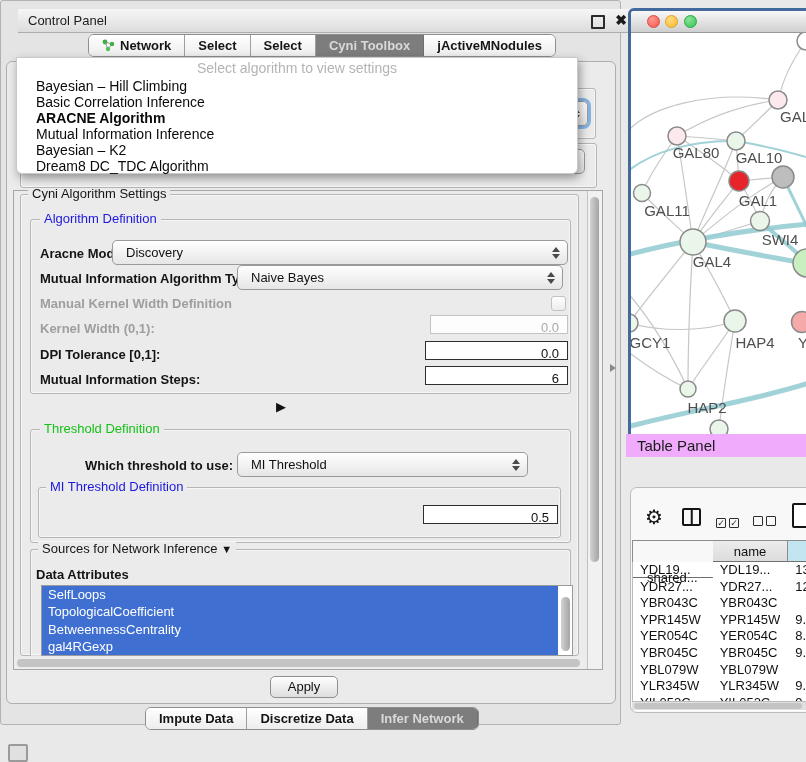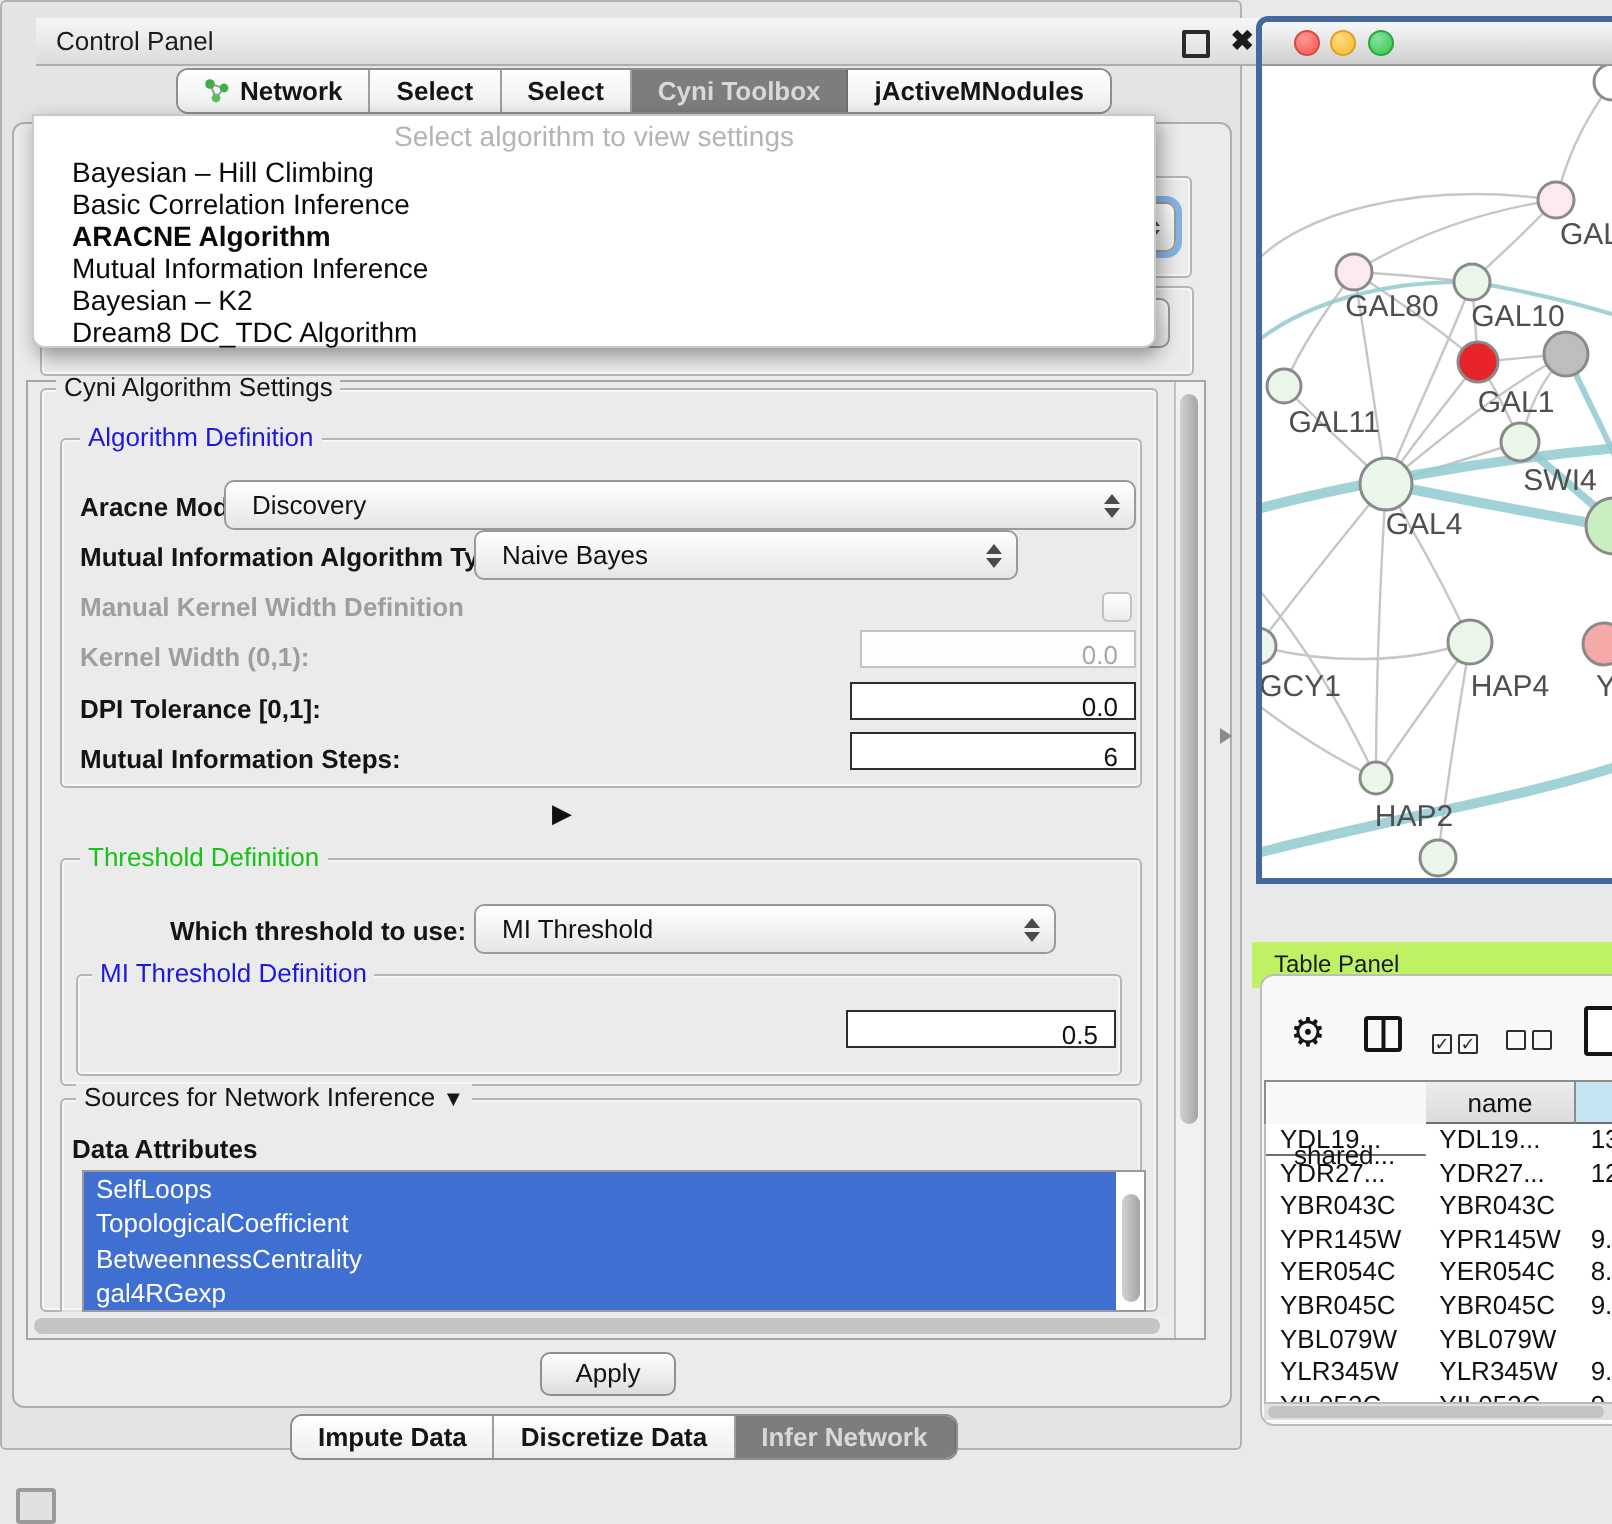--- a/index.html
+++ b/index.html
@@ -58,21 +58,21 @@
          border-radius:0 0 6px 6px;box-shadow:2px 4px 10px rgba(0,0,0,.38);z-index:40;box-sizing:border-box}
   .popup-header{height:20px;text-align:center;font-size:14px;color:#b4b4b4;line-height:20px}
   .popup-item{height:16px;line-height:16px;font-size:14px;color:#0a0a0a;padding-left:19px;white-space:nowrap}
   .popup-item.bold{font-weight:bold}
   
   .netwin{left:628px;top:8px;width:200px;height:434px;border:3px solid #44699d;border-radius:6px 6px 0 0;
           background:#fff;box-sizing:border-box;overflow:hidden}
   .nettitle{height:21px;background:linear-gradient(#f8f8f8,#cfcfcf);border-bottom:1px solid #999;position:relative}
   .light{position:absolute;top:4px;width:13px;height:13px;border-radius:50%;box-sizing:border-box}
   
-  .tpheader{left:626px;top:471px;width:180px;height:23px;background:#bef264;font-size:12px;color:#1b1b1b;
+  .tpheader{left:626px;top:434px;width:180px;height:23px;background:#f0abfc;font-size:15px;color:#1b1b1b;
             line-height:23px;padding-left:11px;box-sizing:border-box}
   .tcard{left:630px;top:487px;width:190px;height:226px;background:#f8f8f8;border:1px solid #bcbcbc;
          border-radius:7px;box-sizing:border-box}
   .gear{position:absolute;font-size:20px;color:#141414;line-height:20px}
   .splitico{position:absolute;width:19px;height:18px;border:2.5px solid #141414;border-radius:2px;box-sizing:border-box}
   .splitico:after{content:"";position:absolute;left:50%;top:0;width:2.5px;height:100%;background:#141414;transform:translateX(-50%)}
   .chk{display:inline-block;width:10px;height:10px;border:1.5px solid #2d2d2d;border-radius:1px;margin-right:3px;
        font-size:9px;line-height:9px;text-align:center;color:#2d2d2d;box-sizing:border-box}
   .docico{position:absolute;width:22px;height:25px;border:2.5px solid #141414;border-radius:2px;background:#fff;box-sizing:border-box}
   .ytable{position:absolute;left:632px;top:540px;width:230px;font-size:13px;color:#111}
@@ -152,21 +152,21 @@
   <span class="lbl" style="left:40px;top:246px">Aracne Mode:</span>
   <div class="abs combo" style="left:112px;top:240px;width:456px">
     <span class="txt">Discovery</span>
     <span class="spin">
         <span class="tri-up"></span>
         <span class="tri-dn"></span>
       </span>
   </div>
 
   <span class="lbl" style="left:40px;top:271px">Mutual Information Algorithm Type:</span>
-  <div class="abs combo" style="left:237px;top:265px;width:272px">
+  <div class="abs combo" style="left:237px;top:265px;width:326px">
     <span class="txt">Naive Bayes</span>
     <span class="spin">
         <span class="tri-up"></span>
         <span class="tri-dn"></span>
       </span>
   </div>
 
   <span class="lbl dis" style="left:40px;top:296px">Manual Kernel Width Definition</span>
   <span class="checkbox" style="left:551px;top:296px"></span>
 

